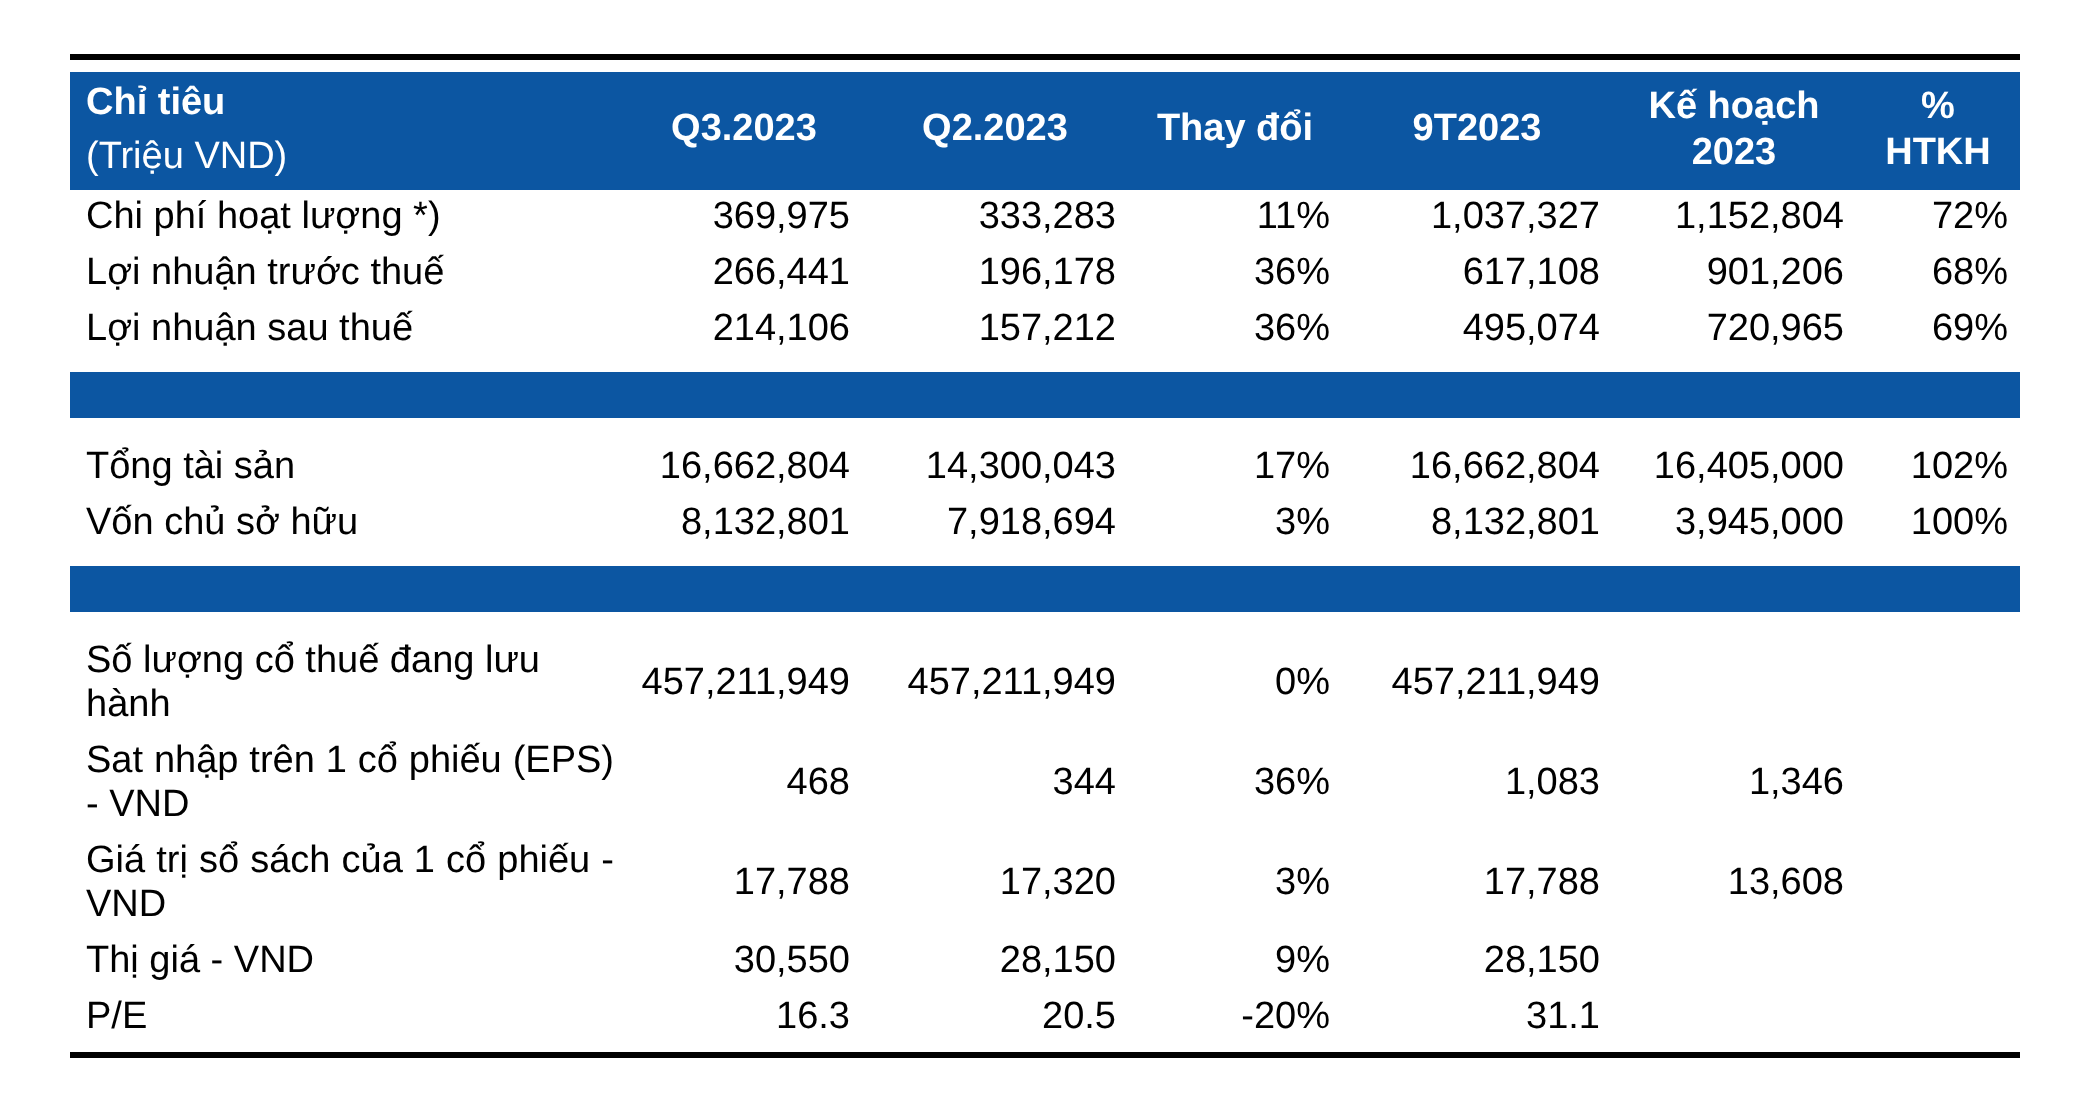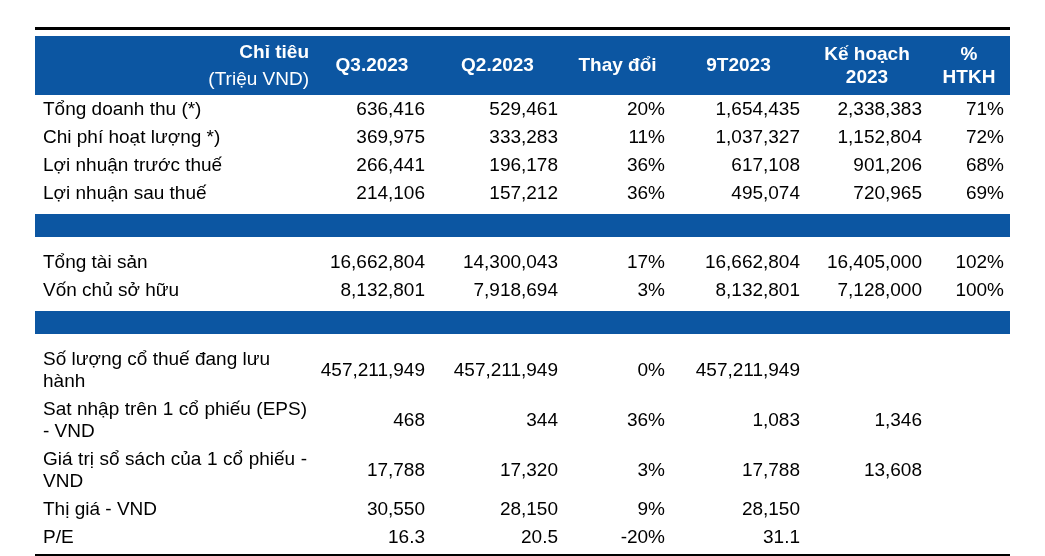--- a/index.html
+++ b/index.html
@@ -36,21 +36,21 @@
     background: #0C56A2;
     color: #ffffff;
     font-weight: bold;
     height: 59px;
     vertical-align: middle;
     text-align: center;
     line-height: 1.2;
     padding: 2px 4px;
   }
   thead th.label-col {
-    text-align: right;
+    text-align: left;
     padding-left: 8px;
   }
   .hdr-line1 { display: block; font-weight: bold; }
   .hdr-line2 { display: block; font-weight: normal; margin-top: 4px; }
   .hdr-wrap { display: inline-block; }
   .hdr-wrap.w-plan { max-width: 92px; }
   .hdr-wrap.w-pct  { max-width: 58px; }
 
   tbody td {
     line-height: 22px;
@@ -108,29 +108,20 @@
           <th><span class="hdr-wrap">Q3.2023</span></th>
           <th><span class="hdr-wrap">Q2.2023</span></th>
           <th><span class="hdr-wrap">Thay đổi</span></th>
           <th><span class="hdr-wrap">9T2023</span></th>
           <th><span class="hdr-wrap w-plan">Kế hoạch 2023</span></th>
           <th><span class="hdr-wrap w-pct">% HTKH</span></th>
         </tr>
       </thead>
       <tbody>
           <tr>
-            <td class="label">Tổng doanh thu (*)</td>
-            <td class="num">636,416</td>
-            <td class="num">529,461</td>
-            <td class="num c-change">20%</td>
-            <td class="num">1,654,435</td>
-            <td class="num">2,338,383</td>
-            <td class="num">71%</td>
-          </tr>
-          <tr>
             <td class="label">Chi phí hoạt lượng *)</td>
             <td class="num">369,975</td>
             <td class="num">333,283</td>
             <td class="num c-change">11%</td>
             <td class="num">1,037,327</td>
             <td class="num">1,152,804</td>
             <td class="num">72%</td>
           </tr>
           <tr class="bold">
             <td class="label">Lợi nhuận trước thuế</td>
@@ -163,21 +154,21 @@
             <td class="num">16,662,804</td>
             <td class="num">16,405,000</td>
             <td class="num">102%</td>
           </tr>
           <tr>
             <td class="label">Vốn chủ sở hữu</td>
             <td class="num">8,132,801</td>
             <td class="num">7,918,694</td>
             <td class="num c-change">3%</td>
             <td class="num">8,132,801</td>
-            <td class="num">7,128,000</td>
+            <td class="num">3,945,000</td>
             <td class="num">100%</td>
           </tr>
           <tr class="sep">
             <td colspan="7">
               <div class="bar"></div>
             </td>
           </tr>
           <tr>
             <td class="label">Số lượng cổ thuế đang lưu hành</td>
             <td class="num">457,211,949</td>

